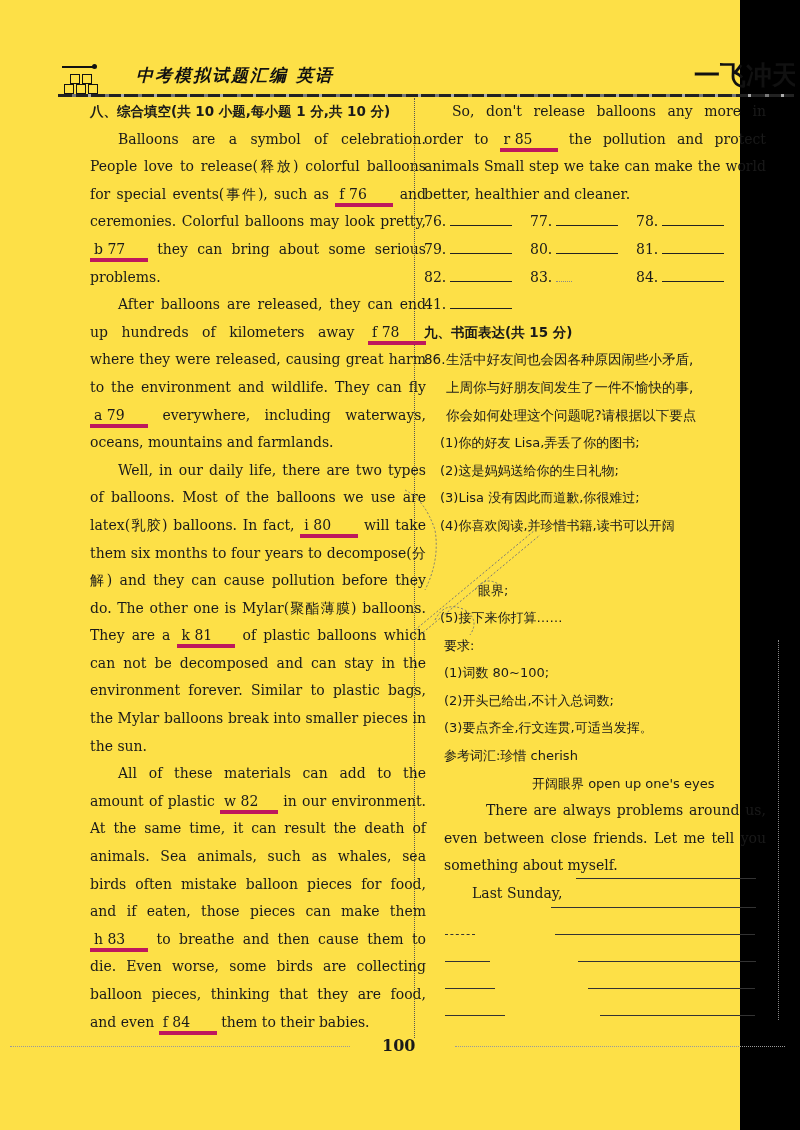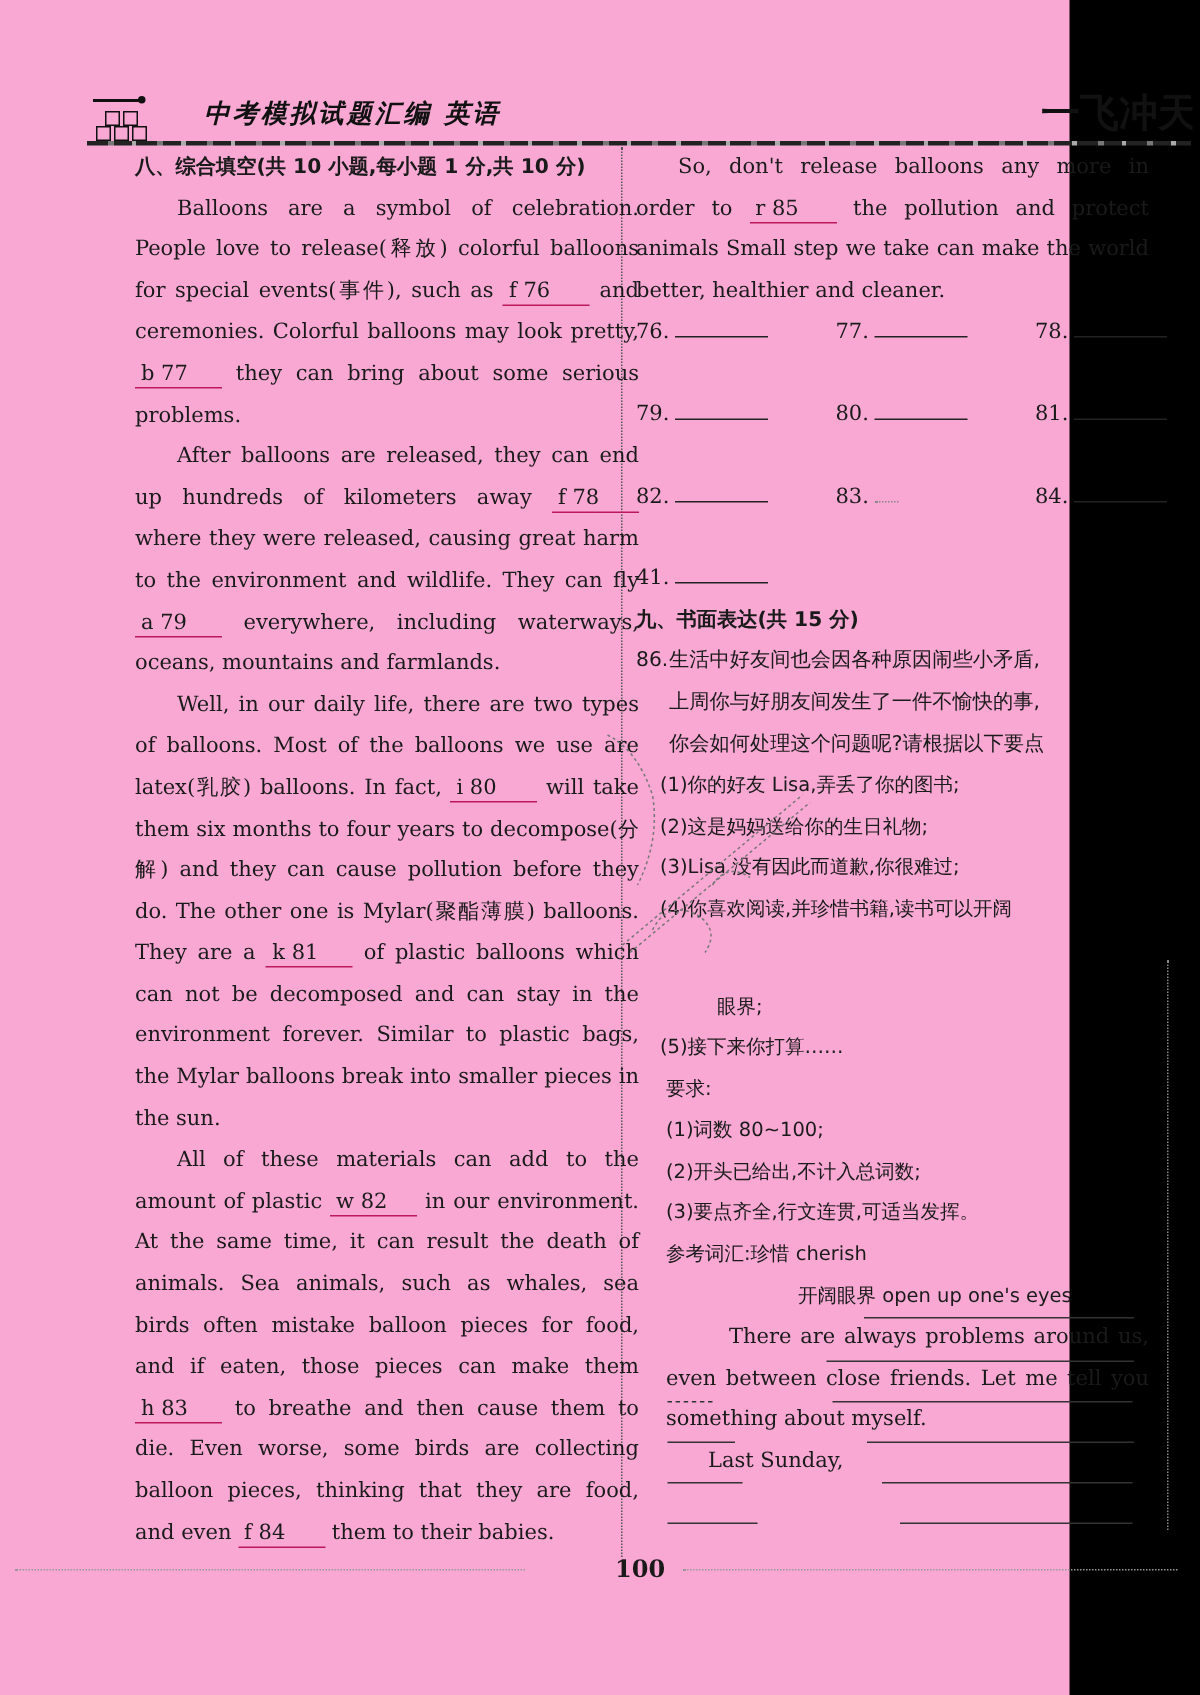--- a/index.html
+++ b/index.html
@@ -1,45 +1,45 @@
 <!DOCTYPE html>
 <html><head>
 <meta charset="utf-8">
 <style>
   html, body { margin: 0; padding: 0; background: #000; }
   body { width: 800px; height: 1130px; position: relative; overflow: hidden; font-family: "DejaVu Serif", "Liberation Serif", serif; color: #1a1a1a; }
-  .page { position: absolute; left: 0; top: 0; width: 688px; height: 1130px; background: #f9a8d4; padding-left: 25px; }
+  .page { position: absolute; left: 0; top: 0; width: 740px; height: 1130px; background: #fde047; }
   .header { position: absolute; left: 58px; top: 62px; width: 740px; height: 34px; }
   .logo { position: absolute; left: 4px; top: 2px; width: 52px; height: 30px; }
   .logo .bar { position: absolute; left: 0; top: 2px; width: 32px; height: 2px; background: #111; }
   .logo .dot { position: absolute; left: 30px; top: 0; width: 5px; height: 5px; background:#111; border-radius: 50%; }
   .logo .box { position: absolute; width: 8px; height: 8px; border: 1px solid #111; font-size: 6px; line-height: 8px; text-align: center; }
   .series-title { position: absolute; left: 78px; top: 2px; font-family: "DejaVu Serif", serif; font-size: 17px; font-style: italic; font-weight: bold; letter-spacing: 2px; color:#111; }
   .brand { position: absolute; right: 0; top: -4px; font-family: "DejaVu Sans", sans-serif; font-size: 26px; font-weight: bold; color:#111; letter-spacing: 0; }
   .header-rule { position: absolute; left: 58px; top: 94px; width: 736px; height: 3px; background: repeating-linear-gradient(90deg, #222 0 14px, #777 14px 18px, #222 18px 30px, #aaa 30px 33px); }
   .col-divider { position: absolute; left: 414px; top: 98px; width: 0; height: 940px; border-left: 1px dotted #555; }
   .right-margin-mark { position: absolute; left: 778px; top: 640px; width: 0; height: 380px; border-left: 1px dotted #888; }
   .col { position: absolute; font-size: 14px; line-height: 27.6px; text-align: justify; }
   .col-left { left: 72px; top: 98px; width: 336px; margin-left: 18px; }
   .col-right { left: 424px; top: 98px; width: 342px; }
   .sec-head { font-family: "DejaVu Sans", sans-serif; font-weight: bold; font-size: 13.5px; }
   .para { text-indent: 2em; margin: 0; }
-  .blank { display: inline-block; border-bottom: 1px solid #be185d; text-indent: 0; padding: 0 4px; line-height: 18px; min-width: 50px; }
-  .answers { display: grid; grid-template-columns: 106px 106px 106px; row-gap: 0; gap: 27px; }
+  .blank { display: inline-block; border-bottom: 4px solid #be185d; text-indent: 0; padding: 0 4px; line-height: 18px; min-width: 50px; }
+  .answers { display: grid; grid-template-columns: 106px 106px 106px; row-gap: 0; }
   .ans { white-space: nowrap; }
   .ans .line { display: inline-block; width: 62px; border-bottom: 1px solid #222; height: 14px; vertical-align: baseline; margin-left: 4px; }
   .task { font-family: "DejaVu Sans", sans-serif; font-size: 13.5px; line-height: 27.6px; }
   .task .num { display: inline-block; width: 22px; }
   .task .ind { padding-left: 22px; }
   .task .pt { padding-left: 16px; font-size: 13px; }
   .req { font-family: "DejaVu Sans", sans-serif; font-size: 13px; padding-left: 20px; line-height: 27.6px; }
   .req.center { padding-left: 108px; }
   .essay { padding-left: 20px; font-size: 14px; line-height: 27.6px; }
   .write-line { position: absolute; height: 0; border-top: 1px solid #333; }
-  .page-num { position: absolute; left: 382px; top: 1036px; font-family: "DejaVu Serif", serif; font-weight: bold; font-size: 16px; margin-left: 28px; }
+  .page-num { position: absolute; left: 382px; top: 1036px; font-family: "DejaVu Serif", serif; font-weight: bold; font-size: 16px; }
   .footer-noise { position: absolute; top: 1046px; height: 2px; border-top: 1px dotted #999; }
   .stamp { position: absolute; left: 395px; top: 470px; width: 150px; height: 180px; pointer-events:none; }
   .right-edge { position:absolute; left: 795px; top: 0; width: 5px; height: 1130px; background:#000; }
 </style>
 </head>
 <body>
 
 <div class="page">
 
   <div class="header">

